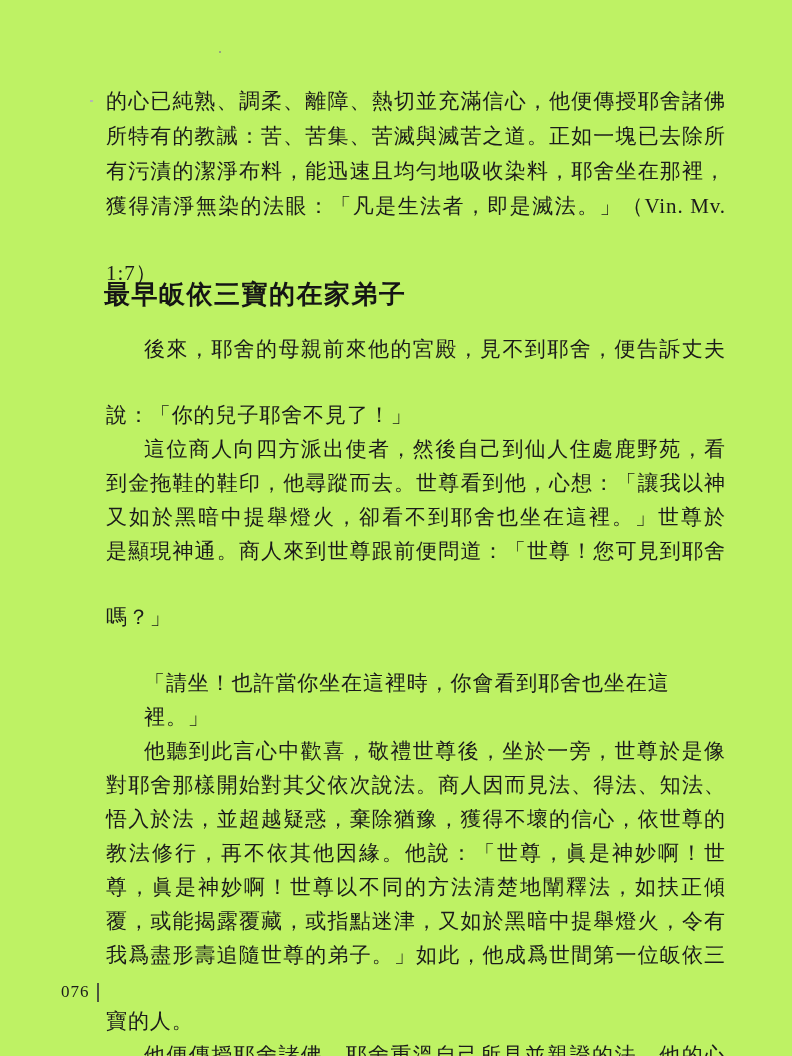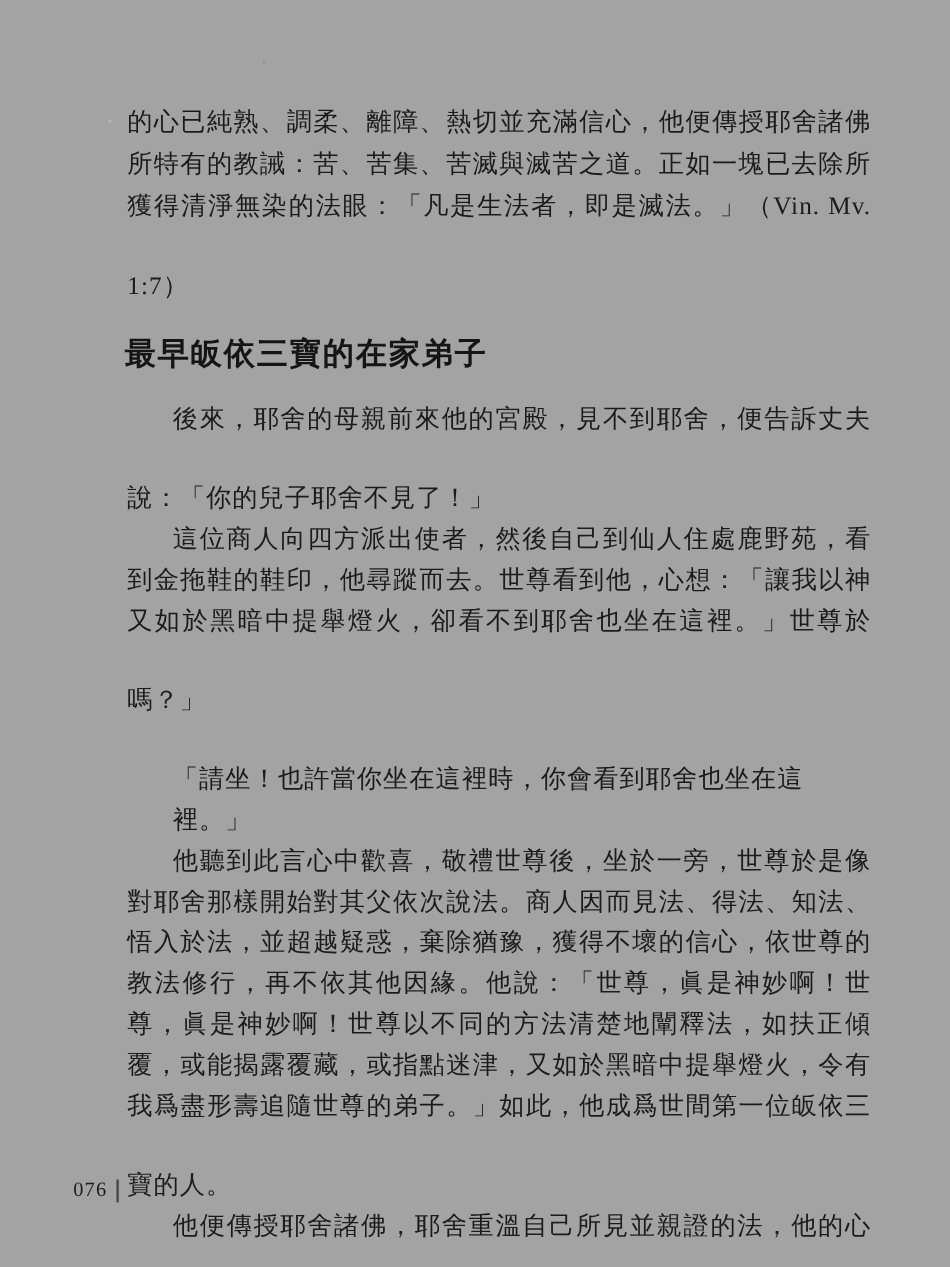--- a/index.html
+++ b/index.html
@@ -4,21 +4,21 @@
 <style>
   html, body {
     margin: 0;
     padding: 0;
     background: #ffffff;
   }
   .book-page {
     position: relative;
     width: 792px;
     height: 1056px;
-    background: #a3a3a3;
+    background: #bef264;
     overflow: hidden;
     font-family: "Liberation Serif", "DejaVu Serif", serif;
     color: #1b1b1b;
   }
   .textcol {
     position: absolute;
     left: 106px;
     width: 620px;
   }
   #intro-paragraph { top: 84px; }
@@ -91,35 +91,37 @@
 <body>
 
 <div class="book-page">
 
   <div class="scan-dot"></div>
   <div class="scan-speck"></div>
 
   <div class="textcol" id="intro-paragraph">
       <div class="line">的心已純熟、調柔、離障、熱切並充滿信心，他便傳授耶舍諸佛</div>
       <div class="line">所特有的教誡：苦、苦集、苦滅與滅苦之道。正如一塊已去除所</div>
+      <div class="line">有污漬的潔淨布料，能迅速且均勻地吸收染料，耶舍坐在那裡，</div>
       <div class="line">獲得清淨無染的法眼：「凡是生法者，即是滅法。」（Vin. Mv.</div>
       <div class="line short">1:7）</div>
     </div>
 
   <h1 class="section-heading">最早皈依三寶的在家弟子</h1>
 
   <div class="textcol" id="body-paragraphs">
       <div>
         <div class="line indent">後來，耶舍的母親前來他的宮殿，見不到耶舍，便告訴丈夫</div>
         <div class="line short">說：「你的兒子耶舍不見了！」</div>
       </div>
       <div>
         <div class="line indent">這位商人向四方派出使者，然後自己到仙人住處鹿野苑，看</div>
         <div class="line">到金拖鞋的鞋印，他尋蹤而去。世尊看到他，心想：「讓我以神</div>
         <div class="line">又如於黑暗中提舉燈火，卻看不到耶舍也坐在這裡。」世尊於</div>
+        <div class="line">是顯現神通。商人來到世尊跟前便問道：「世尊！您可見到耶舍</div>
         <div class="line short">嗎？」</div>
       </div>
       <div>
         <div class="line short indent">「請坐！也許當你坐在這裡時，你會看到耶舍也坐在這裡。」</div>
       </div>
       <div>
         <div class="line indent">他聽到此言心中歡喜，敬禮世尊後，坐於一旁，世尊於是像</div>
         <div class="line">對耶舍那樣開始對其父依次說法。商人因而見法、得法、知法、</div>
         <div class="line">悟入於法，並超越疑惑，棄除猶豫，獲得不壞的信心，依世尊的</div>
         <div class="line">教法修行，再不依其他因緣。他說：「世尊，眞是神妙啊！世</div>

